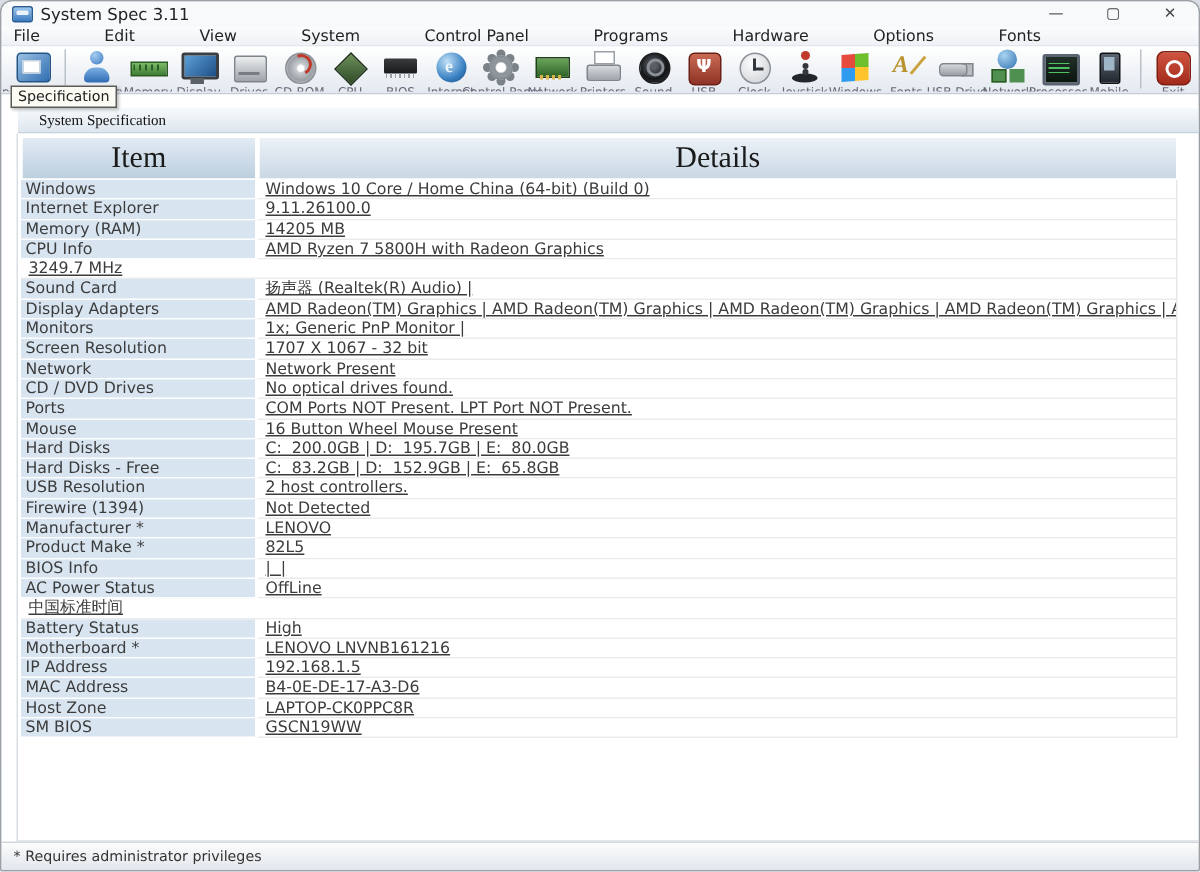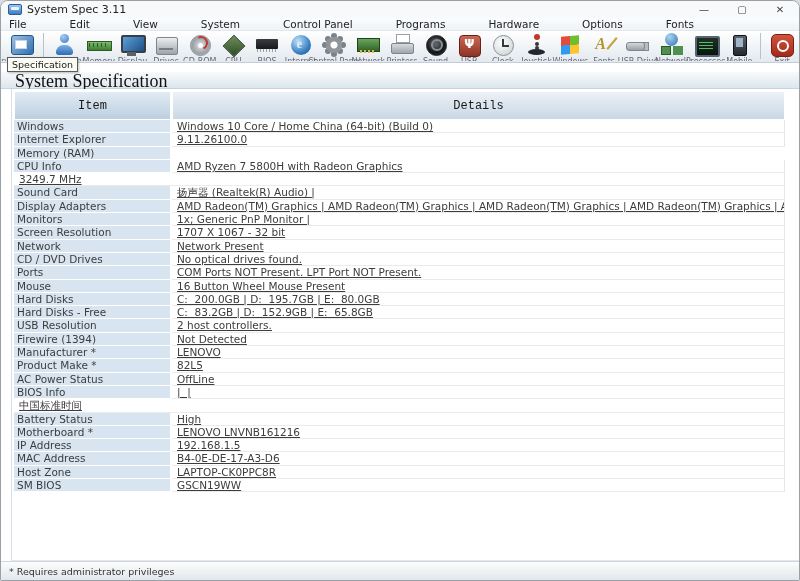--- a/index.html
+++ b/index.html
@@ -108,26 +108,26 @@
   .i-exit::after{left:2px;top:1px;width:21px;height:21px;border-radius:5px;
     background:linear-gradient(#d05540,#a32a1a);border:1px solid #7e1f12;}
   .i-exit::before{left:8px;top:7px;width:8px;height:8px;border-radius:50%;border:2px solid #fff;z-index:1;}
   
   .tooltip{position:absolute;left:6px;top:56px;z-index:20;background:#fbfbf3;border:1px solid #5a5a5a;
     font-size:9.5px;color:#222;padding:1px 4px;box-shadow:1px 1px 2px rgba(0,0,0,.25);white-space:nowrap;}
   
   .content{flex:1;display:flex;flex-direction:column;background:#fff;min-height:0;padding-top:8px;}
   .section-header{height:18px;line-height:18px;flex:0 0 auto;padding-left:14px;
     background:linear-gradient(#f7fafc,#dde6ee);border-top:1px solid #fff;border-bottom:1px solid #c8d2dc;
-    font-family:"Liberation Serif",serif;font-size:18px;color:#111;}
+    font-family:"Liberation Serif",serif;font-size:10px;color:#111;margin-left:11px;}
   .viewport{flex:1;margin-left:10px;border-left:1px solid #d9dee3;border-bottom:1px solid #e3e7eb;
     padding:2px 14px 0 2px;min-height:0;overflow:hidden;background:#fff;}
   .spec-table{width:100%;}
   .thead{display:flex;height:29px;}
-  .th{font-family:Liberation Mono, monospace;font-size:12px;color:#1a1a1a;
+  .th{font-family:Liberation Serif, serif;font-size:20px;color:#1a1a1a;
     display:flex;align-items:center;justify-content:center;}
   .th-item{width:158px;flex:0 0 auto;background:linear-gradient(#e2ebf4,#bccfdf);
     border:1px solid #fff;border-right:2px solid #fff;}
   .th-details{flex:1;background:linear-gradient(#ecf1f7,#c9d8e5);border:1px solid #fff;}
   .trow{display:flex;height:13.3px;}
   .c-item{width:158px;flex:0 0 auto;background:#d8e5f1;border-bottom:1px solid #fff;
     border-right:2px solid #fff;font-size:10.5px;color:#3c3c3c;line-height:12.5px;
     padding:0 3px;white-space:pre;overflow:hidden;}
   .c-details{flex:1;background:#fff;border-bottom:1px solid #ebebeb;border-right:1px solid #e4e7ea;
     font-size:10.5px;color:#3c3c3c;line-height:12.5px;padding:0 5px;white-space:pre;overflow:hidden;text-decoration:underline;}
@@ -304,20 +304,21 @@
     <div class="c-details">Windows 10 Core / Home China (64-bit) (Build 0)</div>
   </div>
 
   <div class="trow">
     <div class="c-item">Internet Explorer</div>
     <div class="c-details">9.11.26100.0</div>
   </div>
 
   <div class="trow">
     <div class="c-item">Memory (RAM)</div>
+    <div class="c-details">14205 MB</div>
   </div>
 
   <div class="trow">
     <div class="c-item">CPU Info</div>
     <div class="c-details">AMD Ryzen 7 5800H with Radeon Graphics</div>
   </div>
 
   <div class="trow">
     <div class="c-details">3249.7 MHz</div>
   </div>
@@ -387,27 +388,27 @@
     <div class="c-item">Manufacturer *</div>
     <div class="c-details">LENOVO</div>
   </div>
 
   <div class="trow">
     <div class="c-item">Product Make *</div>
     <div class="c-details">82L5</div>
   </div>
 
   <div class="trow">
+    <div class="c-item">BIOS Info</div>
+    <div class="c-details">|  |</div>
+  </div>
+
+  <div class="trow">
     <div class="c-item">AC Power Status</div>
     <div class="c-details">OffLine</div>
-  </div>
-
-  <div class="trow">
-    <div class="c-item">BIOS Info</div>
-    <div class="c-details">|  |</div>
   </div>
 
   <div class="trow">
     <div class="c-details">中国标准时间</div>
   </div>
 
   <div class="trow">
     <div class="c-item">Battery Status</div>
     <div class="c-details">High</div>
   </div>

